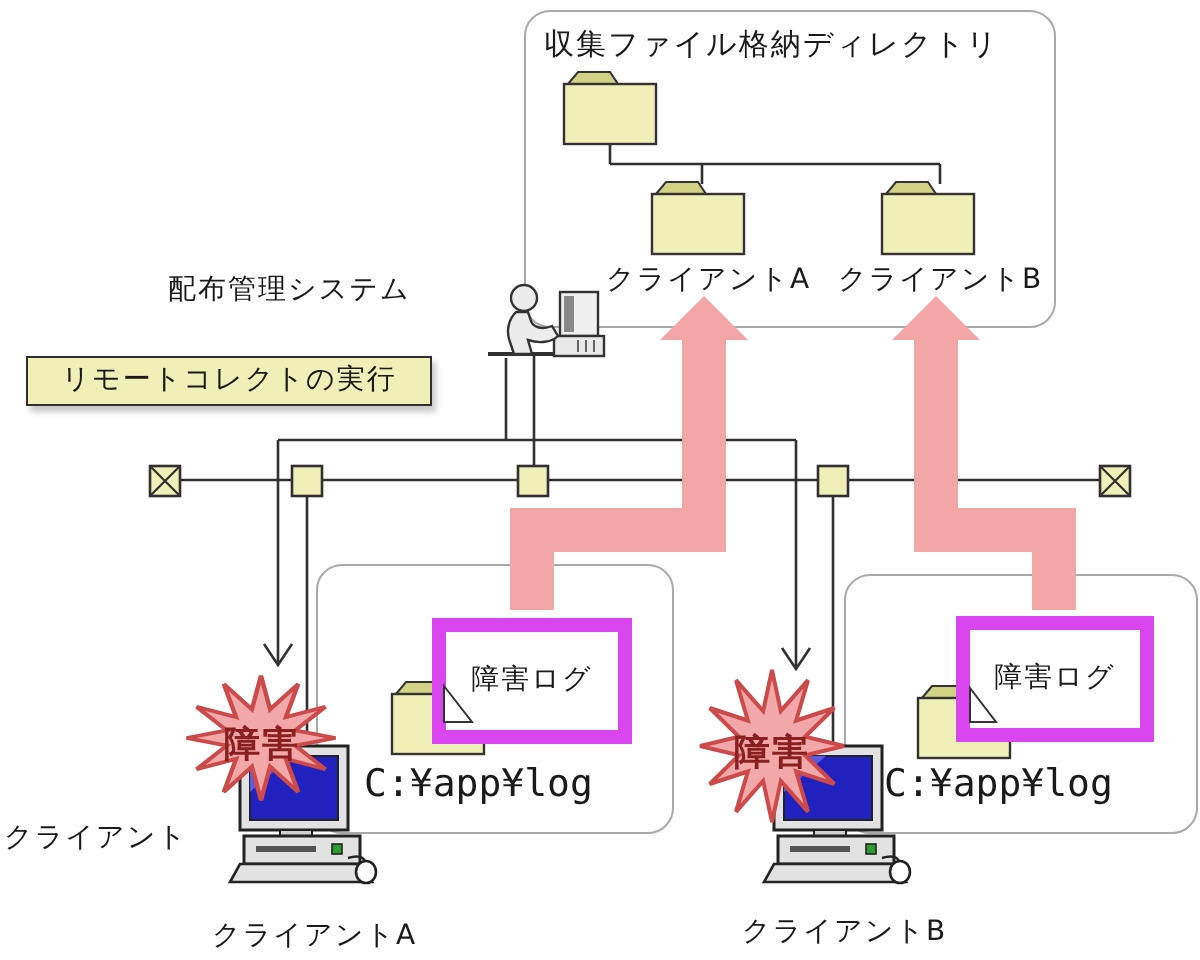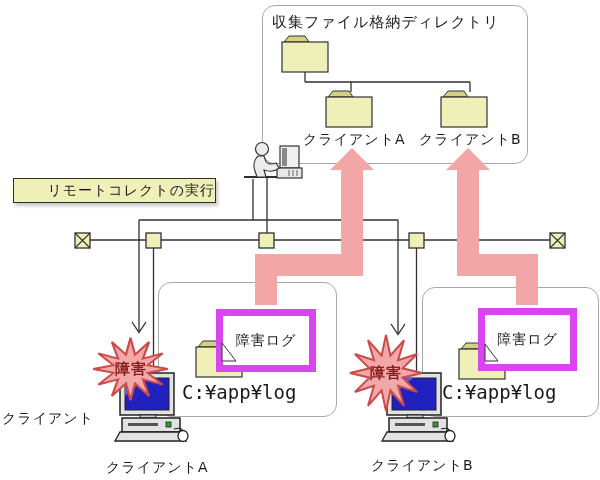--- a/index.html
+++ b/index.html
@@ -4,27 +4,27 @@
 <style>
   html,body{margin:0;padding:0;background:#fff;}
   body{font-family:"DejaVu Sans","Liberation Sans",sans-serif;color:#1a1a1a;}
   #canvas{position:relative;width:600px;height:480px;background:#fff;overflow:hidden;}
   .panel{position:absolute;background:#fff;border:1.5px solid #a9a9a9;border-radius:13px;z-index:0;}
   #svgmain{position:absolute;left:0;top:0;z-index:1;}
   #svgtop{position:absolute;left:0;top:0;z-index:3;pointer-events:none;}
   .lbl{position:absolute;z-index:2;font-size:14px;white-space:nowrap;letter-spacing:1px;}
   .title{font-size:15px;}
   .action-box{position:absolute;z-index:2;background:#efefb8;border:1.4px solid #2f2f2f;
-    text-align:right;font-size:14px;letter-spacing:1px;line-height:23px;
+    text-align:center;font-size:14px;letter-spacing:1px;line-height:23px;
     box-shadow:2px 3px 3px #c9c9c9;}
   .note{position:absolute;z-index:2;background:#fff;border:7px solid #d946ef;
     text-align:center;font-size:14px;letter-spacing:1px;line-height:49px;}
   .pathtxt{position:absolute;z-index:2;font-family:"DejaVu Sans Mono","Liberation Mono",monospace;
     font-size:19px;letter-spacing:0;}
-  .fault{position:absolute;z-index:2;font-size:15px;font-weight:bold;color:#8a1f1f;
+  .fault{position:absolute;z-index:2;font-size:18px;font-weight:bold;color:#8a1f1f;
     text-align:center;letter-spacing:1px;}
   .center{text-align:center;}
 </style>
 </head>
 <body>
 
 <div id="canvas">
 
   <div class="panel" style="left:262px;top:5px;width:264px;height:157px;"></div>
   <div class="panel" style="left:158px;top:282px;width:177px;height:133px;"></div>
@@ -110,20 +110,21 @@
   <svg id="svgtop" width="600" height="480" viewBox="0 0 600 480">
     <polygon points="222,343 236,361 222,361" fill="#fff" stroke="#333" stroke-width="1"></polygon>
     <polygon points="485,344 498,361 485,361" fill="#fff" stroke="#333" stroke-width="1"></polygon>
   </svg>
 
   <div class="lbl title" style="left:272px;top:13px;">収集ファイル格納ディレクトリ</div>
 
   <div class="lbl center" style="left:303px;top:131px;width:97px;">クライアントA</div>
   <div class="lbl center" style="left:419px;top:131px;width:97px;">クライアントB</div>
 
+  <div class="lbl" style="left:84px;top:136px;">配布管理システム</div>
 
   <div class="action-box" style="left:13px;top:178px;width:201px;height:23px;">リモートコレクトの実行</div>
 
   <div class="note" style="left:216px;top:309px;width:86px;height:49px;">障害ログ</div>
   <div class="note" style="left:478px;top:308px;width:85px;height:49px;">障害ログ</div>
 
   <div class="pathtxt" style="left:182px;top:381px;">C:¥app¥log</div>
   <div class="pathtxt" style="left:442px;top:381px;">C:¥app¥log</div>
 
   <div class="fault" style="left:103px;top:360px;width:56px;">障害</div>

